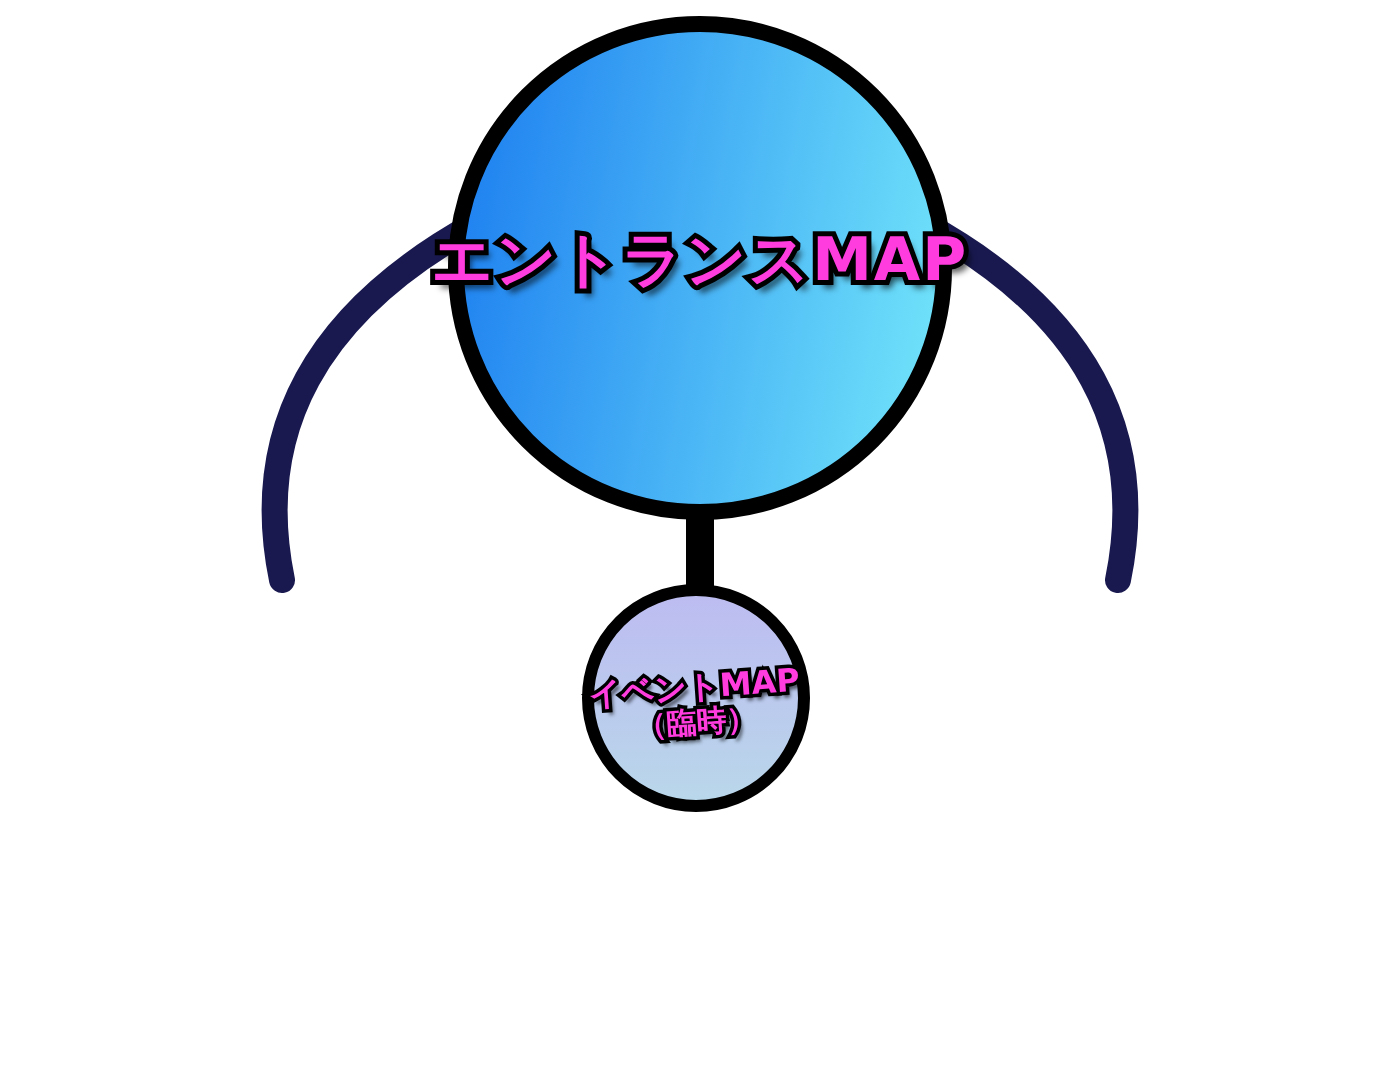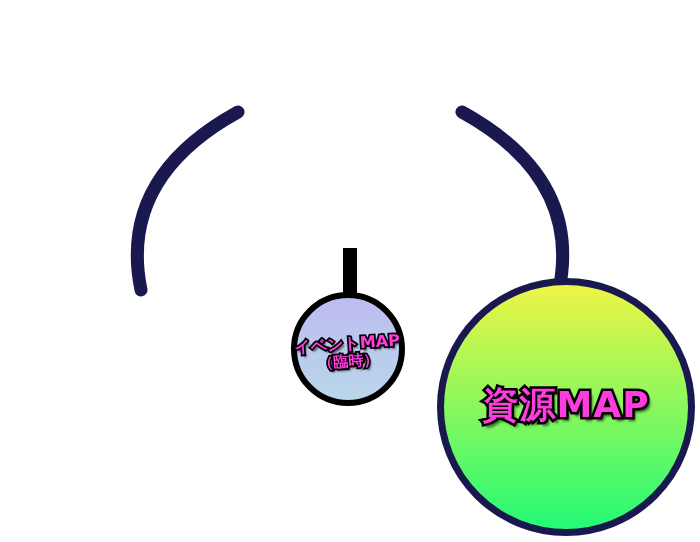--- a/index.html
+++ b/index.html
@@ -96,26 +96,26 @@
 <body>
 
 <div class="canvas">
 
   <svg class="connectors" viewBox="0 0 700 542" xmlns="http://www.w3.org/2000/svg">
     <path d="M 238 112 Q 118 178 141 290" fill="none" stroke="#191950" stroke-width="13" stroke-linecap="round"></path>
     <path d="M 462 112 Q 582 178 559 290" fill="none" stroke="#191950" stroke-width="13" stroke-linecap="round"></path>
     <path d="M 350 248 L 350 304" fill="none" stroke="#000000" stroke-width="14"></path>
   </svg>
 
+  <div class="node node-entrance">
+    <span class="map-label label-entrance">エントランスMAP</span>
+  </div>
 
   <div class="node node-event">
     <span class="map-label label-event">
       <span class="line1">イベントMAP</span>
       <span class="line2">（臨時）</span>
     </span>
   </div>
 
 
-  <div class="node node-resource">
-    <span class="map-label label-resource">資源MAP</span>
-  </div>
 
 </div>
 
 </body></html>

